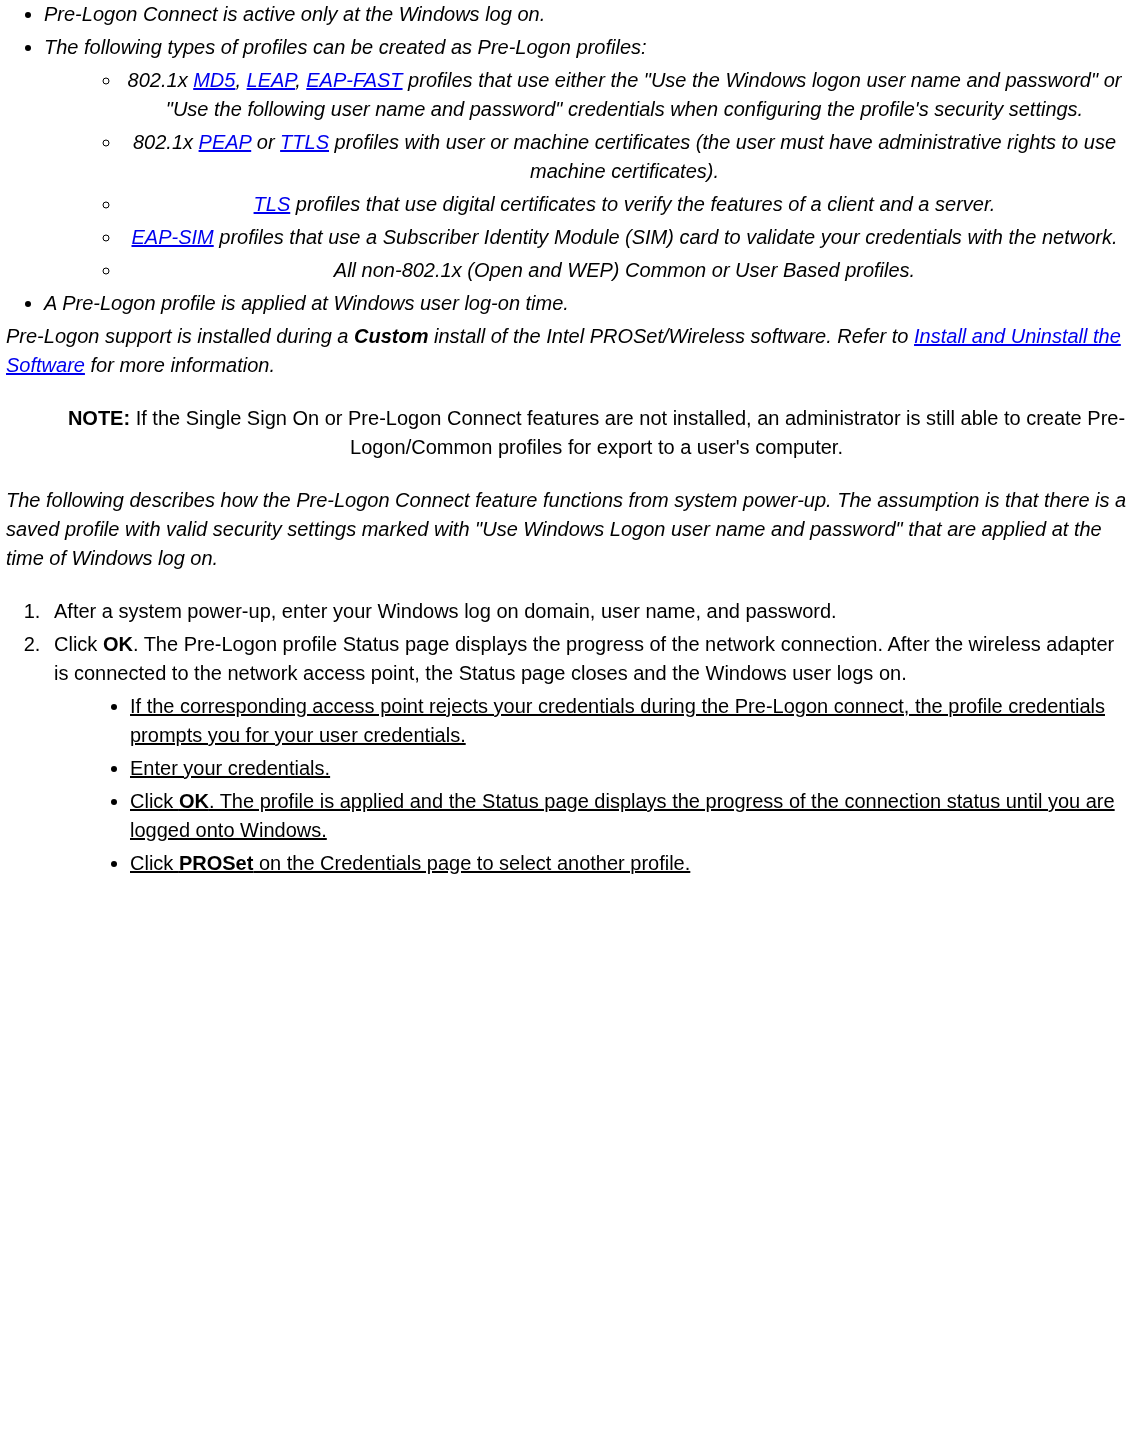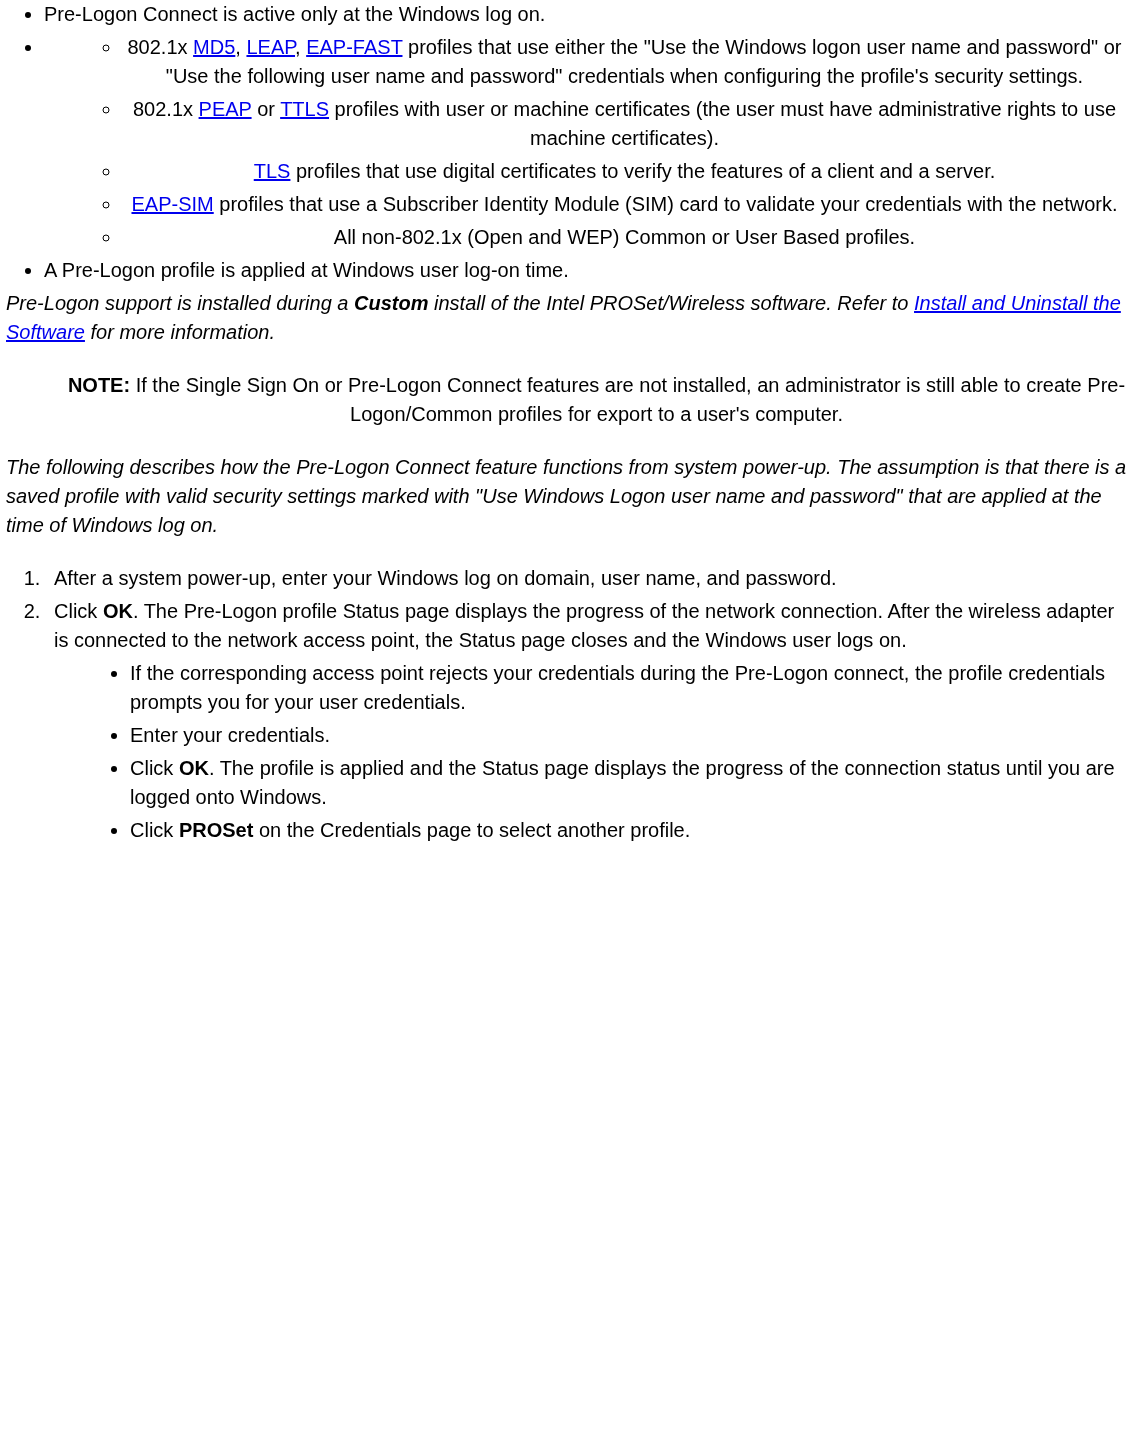--- a/index.html
+++ b/index.html
@@ -16,37 +16,39 @@
     padding: 0 6px 30px 6px;
   }
   a {
     color: #0000EE;
     text-decoration: underline;
   }
   ul.disc {
     list-style-type: disc;
     margin: 0;
     padding-left: 38px;
+    font-style: italic;
   }
   ul.disc > li {
     margin-bottom: 4px;
   }
   ul.circ {
     list-style-type: circle;
     margin: 4px 0 4px 0;
     padding-left: 78px;
     text-align: center;
   }
   ul.circ > li {
     margin-bottom: 4px;
   }
   ul.sub-disc {
     list-style-type: disc;
     margin: 4px 0 0 0;
     padding-left: 76px;
+    text-decoration: underline;
   }
   ul.sub-disc > li {
     margin-bottom: 4px;
   }
   ol.steps {
     margin: 2px;
     padding-left: 38px;
   }
   ol.steps > li {
     margin-bottom: 4px;
@@ -66,20 +68,21 @@
   }
 </style>
 </head>
 <body>
 
 <div class="page">
 
   <ul class="disc">
     <li><span>Pre-Logon Connect is active only at the Windows log on.</span></li>
     <li>
+      <span>The following types of profiles can be created as Pre-Logon profiles:</span>
       <ul class="circ">
         <li>
           <span>802.1x </span><a href="#">MD5</a><span>, </span><a href="#">LEAP</a><span>, </span><a href="#">EAP-FAST</a><span> profiles that use either the "Use the Windows logon user name and password" or "Use the following user name and password" credentials when configuring the profile's security settings.</span>
         </li>
         <li>
           <span>802.1x </span><a href="#">PEAP</a><span> or </span><a href="#">TTLS</a><span> profiles with user or machine certificates (the user must have administrative rights to use machine certificates).</span>
         </li>
         <li>
           <a href="#">TLS</a><span> profiles that use digital certificates to verify the features of a client and a server.</span>
         </li>

